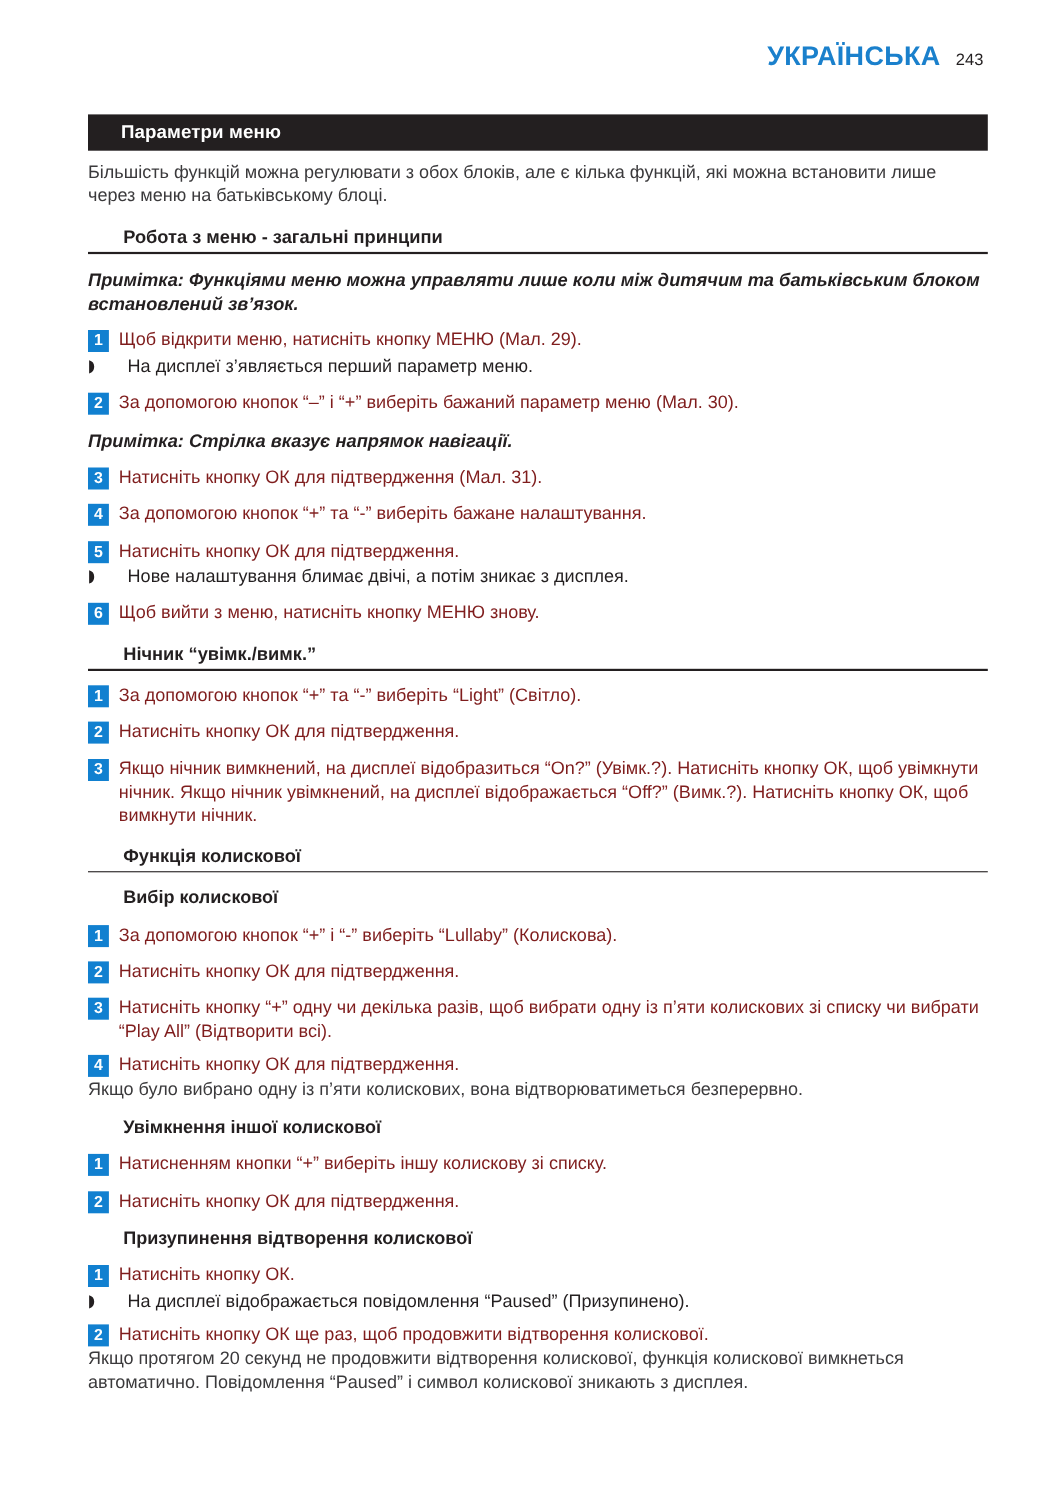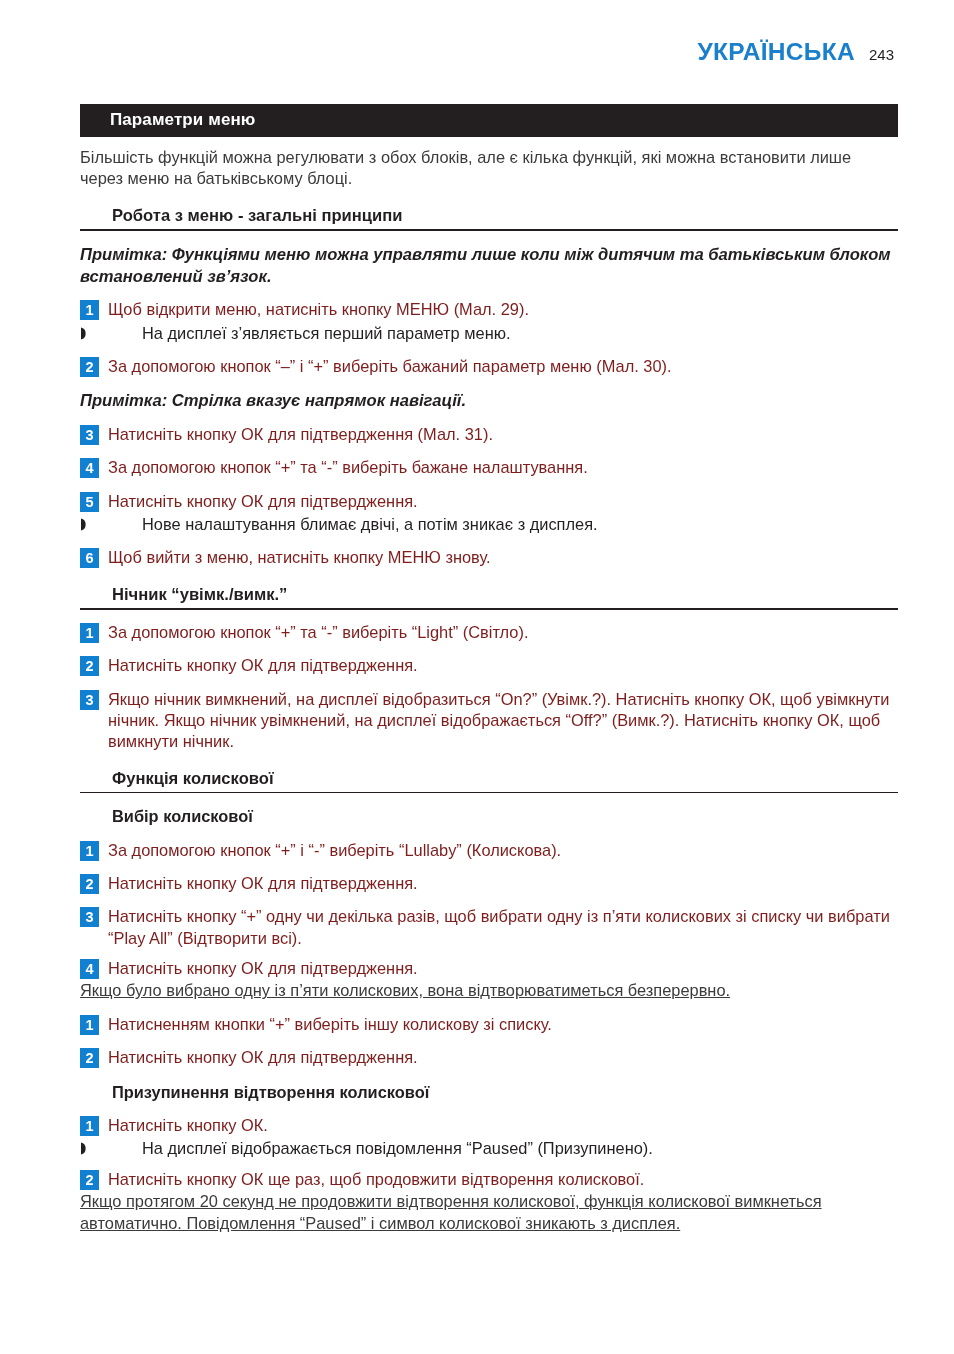--- a/index.html
+++ b/index.html
@@ -151,31 +151,29 @@
     justify-content: flex-start;
     padding-top: 4px;
   }
   .arrow svg { display: block; }
   .bullet-text {
     font-size: 16.4px;
     line-height: 1.30;
     color: #231f20;
     flex: 1 1 auto;
     padding-left: 8px;
-    margin-left: 26px;
   }
 
   
   p.followup {
     margin: 1px 0 0 0;
     font-size: 16.4px;
     line-height: 1.32;
     color: #3b3a3c;
     font-weight: 300;
-    text-decoration: underline;
   }
 </style>
 </head>
 <body>
 
 <div class="page">
 
   <div class="runhead">
     <span class="lang">УКРАЇНСЬКА</span>
     <span class="pageno">243</span>
@@ -267,20 +265,21 @@
     <div class="step">
       <span class="badge">3</span>
       <span class="step-text">Натисніть кнопку “+” одну чи декілька разів, щоб вибрати одну із п’яти колискових зі списку чи вибрати “Play All” (Відтворити всі).</span>
     </div>
     <div class="step close">
       <span class="badge">4</span>
       <span class="step-text">Натисніть кнопку ОК для підтвердження.</span>
     </div>
     <p class="followup">Якщо було вибрано одну із п’яти колискових, вона відтворюватиметься безперервно.</p>
 
+    <div class="h3">Увімкнення іншої колискової</div>
 
     <div class="step">
       <span class="badge">1</span>
       <span class="step-text">Натисненням кнопки “+” виберіть іншу колискову зі списку.</span>
     </div>
     <div class="step">
       <span class="badge">2</span>
       <span class="step-text">Натисніть кнопку ОК для підтвердження.</span>
     </div>
 

